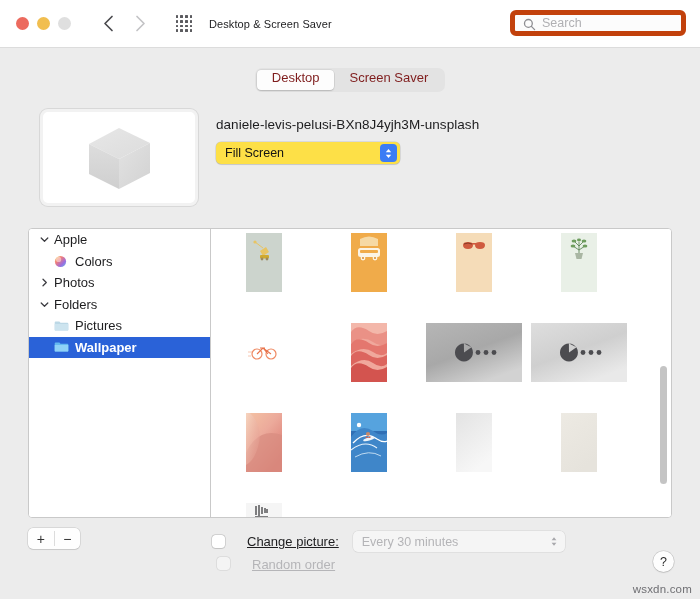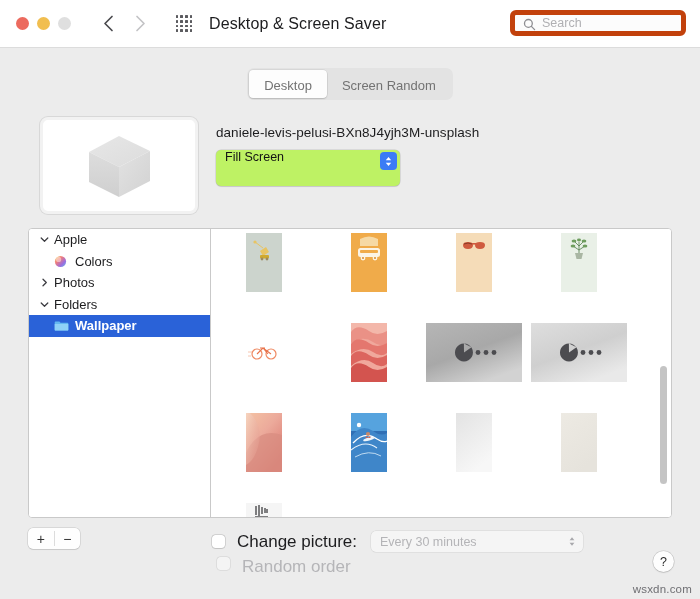--- a/index.html
+++ b/index.html
@@ -80,21 +80,21 @@
   .gridicon i {
     width: 2.6px;
     height: 2.6px;
     background: #5b5b5f;
     border-radius: 0.5px;
     display: block;
   }
 
   .winTitle {
     margin-left: 14px;
-    font-size: 16px;
+    font-size: 11px;
     color: #1d1d1f;
     letter-spacing: 0.1px;
     font-weight: 400;
   }
 
   .search {
     position: absolute;
     right: 14px;
     top: 10px;
     width: 176px;
@@ -126,22 +126,22 @@
   }
   .tabs {
     display: flex;
     background: #e3e3e3;
     border-radius: 7px;
     padding: 2px;
     box-sizing: border-box;
   }
   .tab {
     font-size: 13px;
-    color: #737373;
-    padding: 8px 15px 4px 15px;
+    color: #7f1d1d;
+    padding: 0 15px 4px 15px;
     border-radius: 4px;
     line-height: 16px;
     white-space: nowrap;
   }
   .tab.active {
     background: #fdfdfd;
     box-shadow: 0 0 0 0.5px rgba(0,0,0,0.10), 0 1px 1.5px rgba(0,0,0,0.14);
   }
 
   
@@ -175,25 +175,26 @@
   }
   .fileName {
     font-size: 13.5px;
     color: #1d1d1f;
     letter-spacing: 0.05px;
     white-space: nowrap;
   }
   .popup {
     margin-top: 10px;
     width: 184px;
-    height: 36px;
-    background: #bef264;
+    height: 22px;
+    background: #fde047;
     border-radius: 5px;
     box-shadow: 0 0 0 0.5px rgba(0,0,0,0.16), 0 1px 1px rgba(0,0,0,0.08);
     display: flex;
+    align-items: center;
     position: relative;
     box-sizing: border-box;
   }
   .popup .pv {
     font-size: 12.5px;
     color: #141414;
     margin-left: 9px;
   }
   .popup .stepper {
     position: absolute;
@@ -372,24 +373,25 @@
     background: #ffffff;
     box-shadow: 0 0 0 0.5px rgba(0,0,0,0.22), 0 0.5px 1px rgba(0,0,0,0.07);
     flex: 0 0 auto;
     box-sizing: border-box;
   }
   .cbox.dim {
     background: #f4f4f4;
     box-shadow: 0 0 0 0.5px rgba(0,0,0,0.13);
   }
   .clabel {
-    font-size: 17px;
+    font-size: 13px;
     color: #1d1d1f;
-    margin-left: 12px;
+    margin-left: 22px;
     white-space: nowrap;
+    text-decoration: underline;
   }
   .clabel.dim { color: #b5b5b8; }
 
   .intervalPopup {
     margin-left: 14px;
     width: 212px;
     height: 21px;
     background: #f5f5f5;
     border-radius: 5px;
     box-shadow: 0 0 0 0.5px rgba(0,0,0,0.10);
@@ -488,21 +490,21 @@
             <line x1="8.4" y1="8.4" x2="11.6" y2="11.6" stroke="#8d8d91" stroke-width="1.3" stroke-linecap="round"></line>
           </svg>
       </span>
       <span class="ph">Search</span>
     </div>
   </div>
 
   <div class="tabsWrap">
     <div class="tabs">
       <div class="tab active">Desktop</div>
-      <div class="tab">Screen Random</div>
+      <div class="tab">Screen Saver</div>
     </div>
   </div>
 
   <div class="previewRow">
     <div class="previewThumb">
       <svg class="cubeSvg" width="118" height="78" viewBox="0 0 118 78">
         <defs>
           <linearGradient id="cf1" x1="0" y1="0" x2="1" y2="1">
             <stop offset="0%" stop-color="#e7e7e7"></stop>
               <stop offset="100%" stop-color="#dcdcdc"></stop>
@@ -578,20 +580,29 @@
 
       <div class="srow">
         <span class="disc">
           <svg width="9" height="9" viewBox="0 0 9 9">
               <path d="M1.2 3 L4.5 6.3 L7.8 3" fill="none" stroke="#3c3c41" stroke-width="1.25" stroke-linecap="round" stroke-linejoin="round"></path>
             </svg>
         </span>
         <span class="slabel">Folders</span>
       </div>
 
+      <div class="srow indent">
+        <span class="sicon">
+          <svg width="15" height="12" viewBox="0 0 15 12">
+              <path d="M0.7 2.4 C0.7 1.9 1.1 1.5 1.6 1.5 L5.4 1.5 L6.5 2.7 L13.4 2.7 C13.9 2.7 14.3 3.1 14.3 3.6 L14.3 9.7 C14.3 10.2 13.9 10.6 13.4 10.6 L1.6 10.6 C1.1 10.6 0.7 10.2 0.7 9.7 Z" fill="#bcd8e6"></path>
+              <path d="M0.7 3.9 L14.3 3.9 L14.3 9.7 C14.3 10.2 13.9 10.6 13.4 10.6 L1.6 10.6 C1.1 10.6 0.7 10.2 0.7 9.7 Z" fill="#cde4ef"></path>
+            </svg>
+        </span>
+        <span class="slabel">Pictures</span>
+      </div>
 
       <div class="srow indent selected">
         <span class="sicon">
           <svg width="15" height="12" viewBox="0 0 15 12">
               <path d="M0.7 2.4 C0.7 1.9 1.1 1.5 1.6 1.5 L5.4 1.5 L6.5 2.7 L13.4 2.7 C13.9 2.7 14.3 3.1 14.3 3.6 L14.3 9.7 C14.3 10.2 13.9 10.6 13.4 10.6 L1.6 10.6 C1.1 10.6 0.7 10.2 0.7 9.7 Z" fill="#63b8f0"></path>
               <path d="M0.7 3.9 L14.3 3.9 L14.3 9.7 C14.3 10.2 13.9 10.6 13.4 10.6 L1.6 10.6 C1.1 10.6 0.7 10.2 0.7 9.7 Z" fill="#8fd1f7"></path>
             </svg>
         </span>
         <span class="slabel">Wallpaper</span>
       </div>

